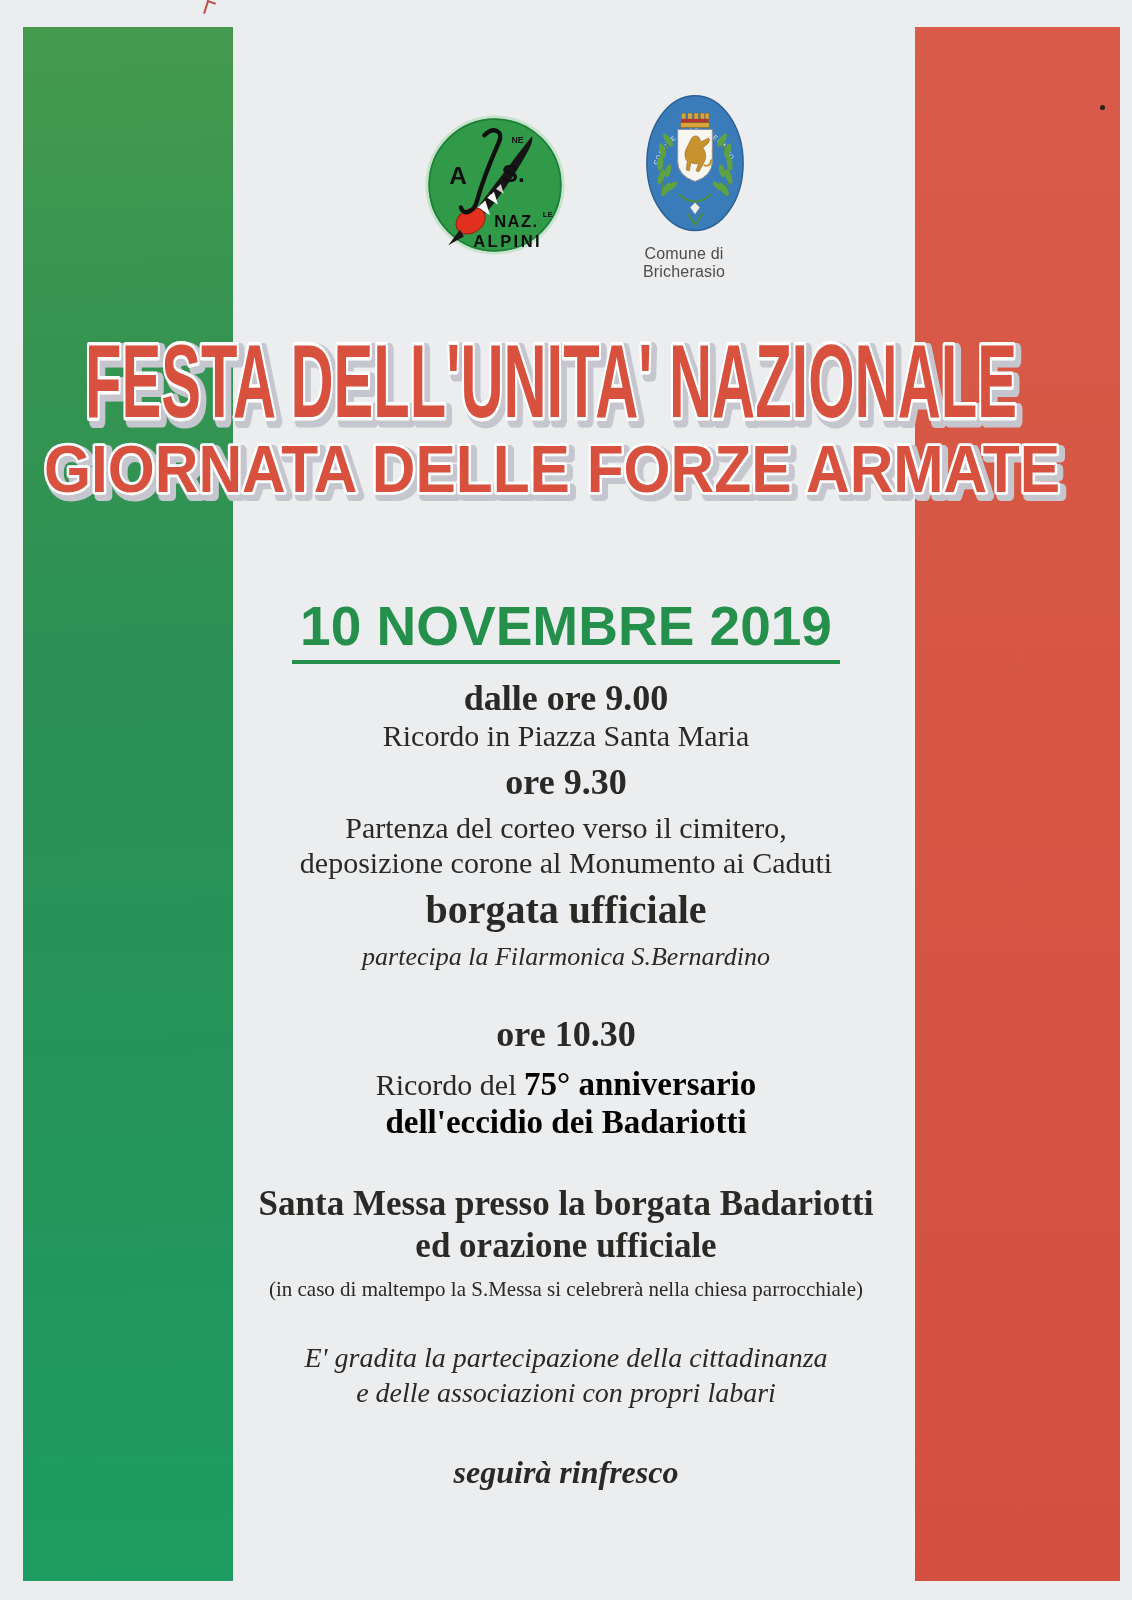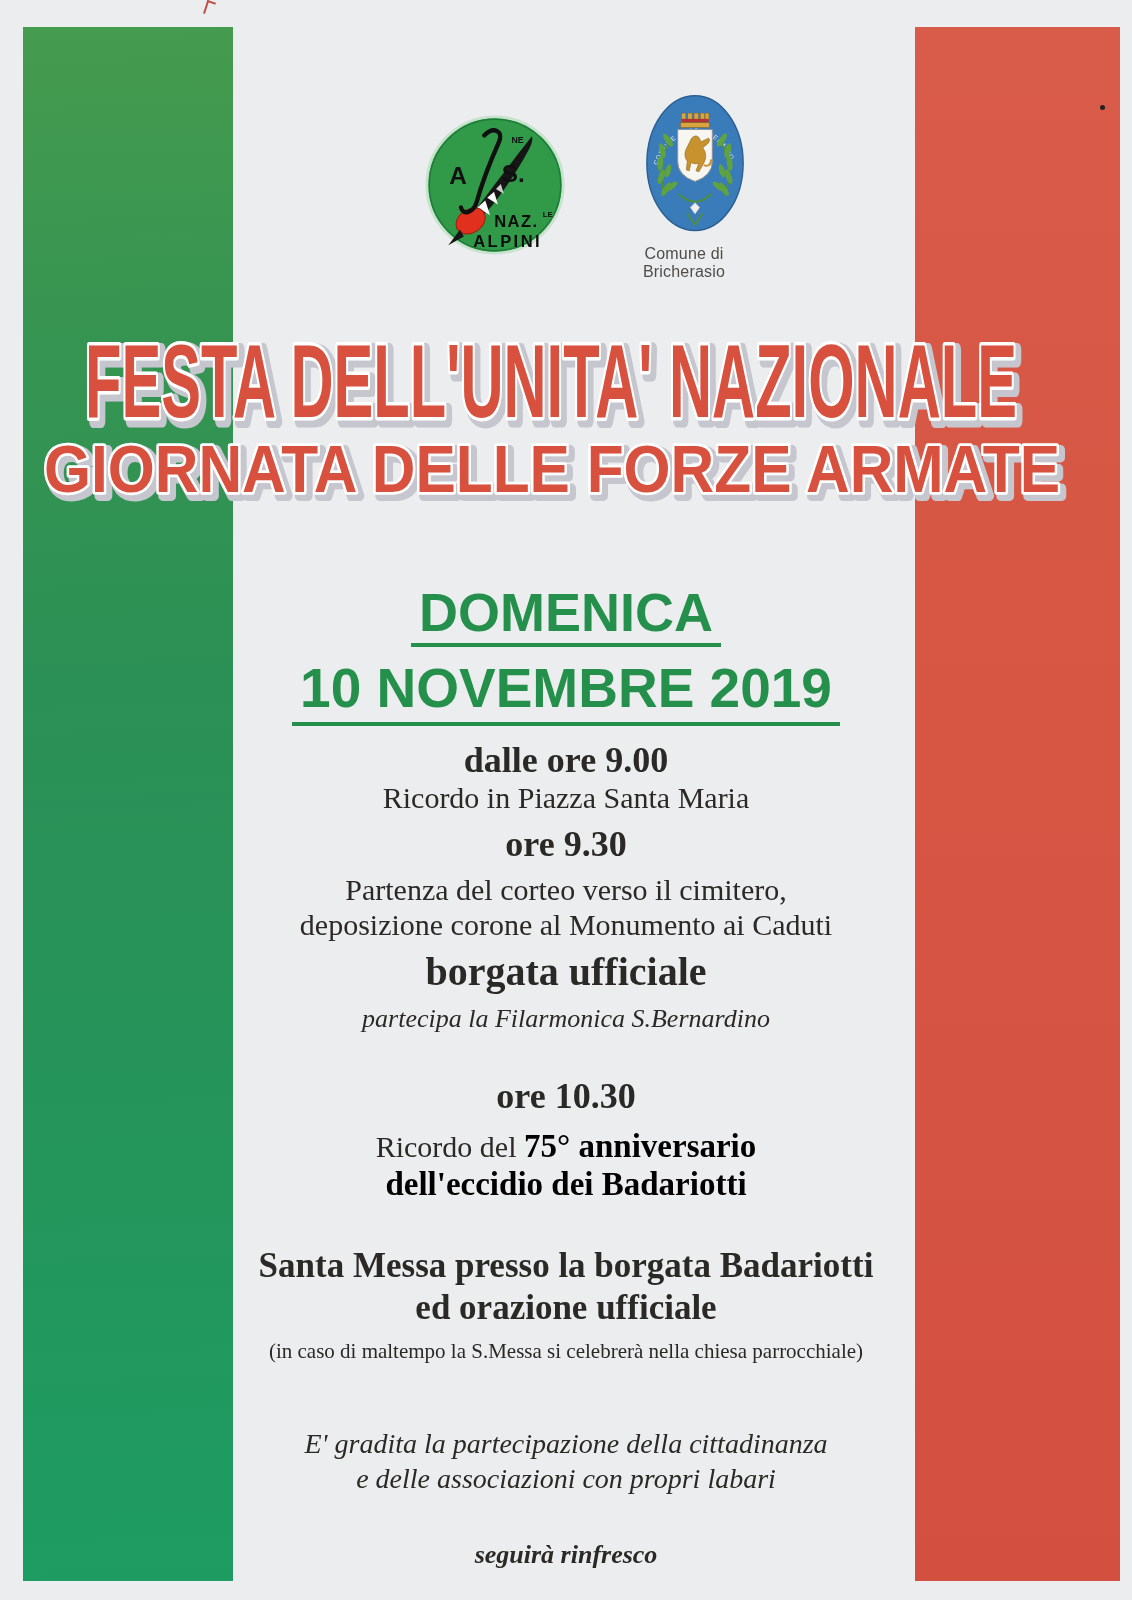--- a/index.html
+++ b/index.html
@@ -36,23 +36,23 @@
   .gdate{display:inline-block;font-family:"Liberation Sans", sans-serif;font-weight:bold;
     font-size:55px;color:#25904c;border-bottom:4px solid #25904c;padding:0 8px 6px;line-height:1;margin-top:14px;}
   .b36{font-size:36px;font-weight:bold;line-height:1.15;}
   .r30{font-size:30px;line-height:1.15;}
   .b40{font-size:40px;font-weight:bold;line-height:1.1;}
   .i26{font-size:26px;font-style:italic;line-height:1.15;}
   .redb{color:#000000;font-weight:bold;font-size:33px;}
   .b35{font-size:35px;font-weight:bold;line-height:1.2;white-space:nowrap;}
   .small{font-size:21px;white-space:nowrap;line-height:1.2;}
   .i28{font-size:28px;font-style:italic;line-height:1.25;}
-  .bi26{font-size:26px;font-style:italic;font-weight:bold;}
+  .bi26{font-size:32px;font-style:italic;font-weight:bold;}
   .mt8{margin-top:8px;}.mt10{margin-top:10px;}.mt14{margin-top:14px;}
-  .mt26{margin-top:42px;}.mt42{margin-top:42px;}.mt62{margin-top:62px;}.mt44{margin-top:44px;}
+  .mt26{margin-top:42px;}.mt42{margin-top:42px;}.mt62{margin-top:38px;}.mt44{margin-top:44px;}
   svg text{font-family:"Liberation Sans", sans-serif;}
 </style>
 </head>
 <body>
 
 <div class="poster">
 
   <div class="stripe green"></div>
   <div class="stripe red"></div>
   <div class="artifact-red"></div>
@@ -140,23 +140,20 @@
       <text class="t-front" x="551" y="105" text-anchor="middle" textLength="932" lengthAdjust="spacingAndGlyphs">FESTA DELL'UNITA' NAZIONALE</text>
     </g>
     <g>
       <text class="s-back" x="556" y="184" text-anchor="middle" textLength="1016" lengthAdjust="spacingAndGlyphs">GIORNATA DELLE FORZE ARMATE</text>
       <text class="s-front" x="552" y="180" text-anchor="middle" textLength="1016" lengthAdjust="spacingAndGlyphs">GIORNATA DELLE FORZE ARMATE</text>
     </g>
   </svg>
 
   <div class="content">
     <div>
-      <span class="gday">DOMENICA</span>
-    </div>
-    <div>
       <span class="gdate">10 NOVEMBRE 2019</span>
     </div>
 
     <div class="b36 mt14">dalle ore 9.00</div>
     <div class="r30">Ricordo in Piazza Santa Maria</div>
     <div class="b36 mt8">ore 9.30</div>
     <div class="r30 mt8">Partenza del corteo verso il cimitero,</div>
     <div class="r30">deposizione corone al Monumento ai Caduti</div>
     <div class="b40 mt8">borgata ufficiale</div>
     <div class="i26 mt10">partecipa la Filarmonica S.Bernardino</div>

